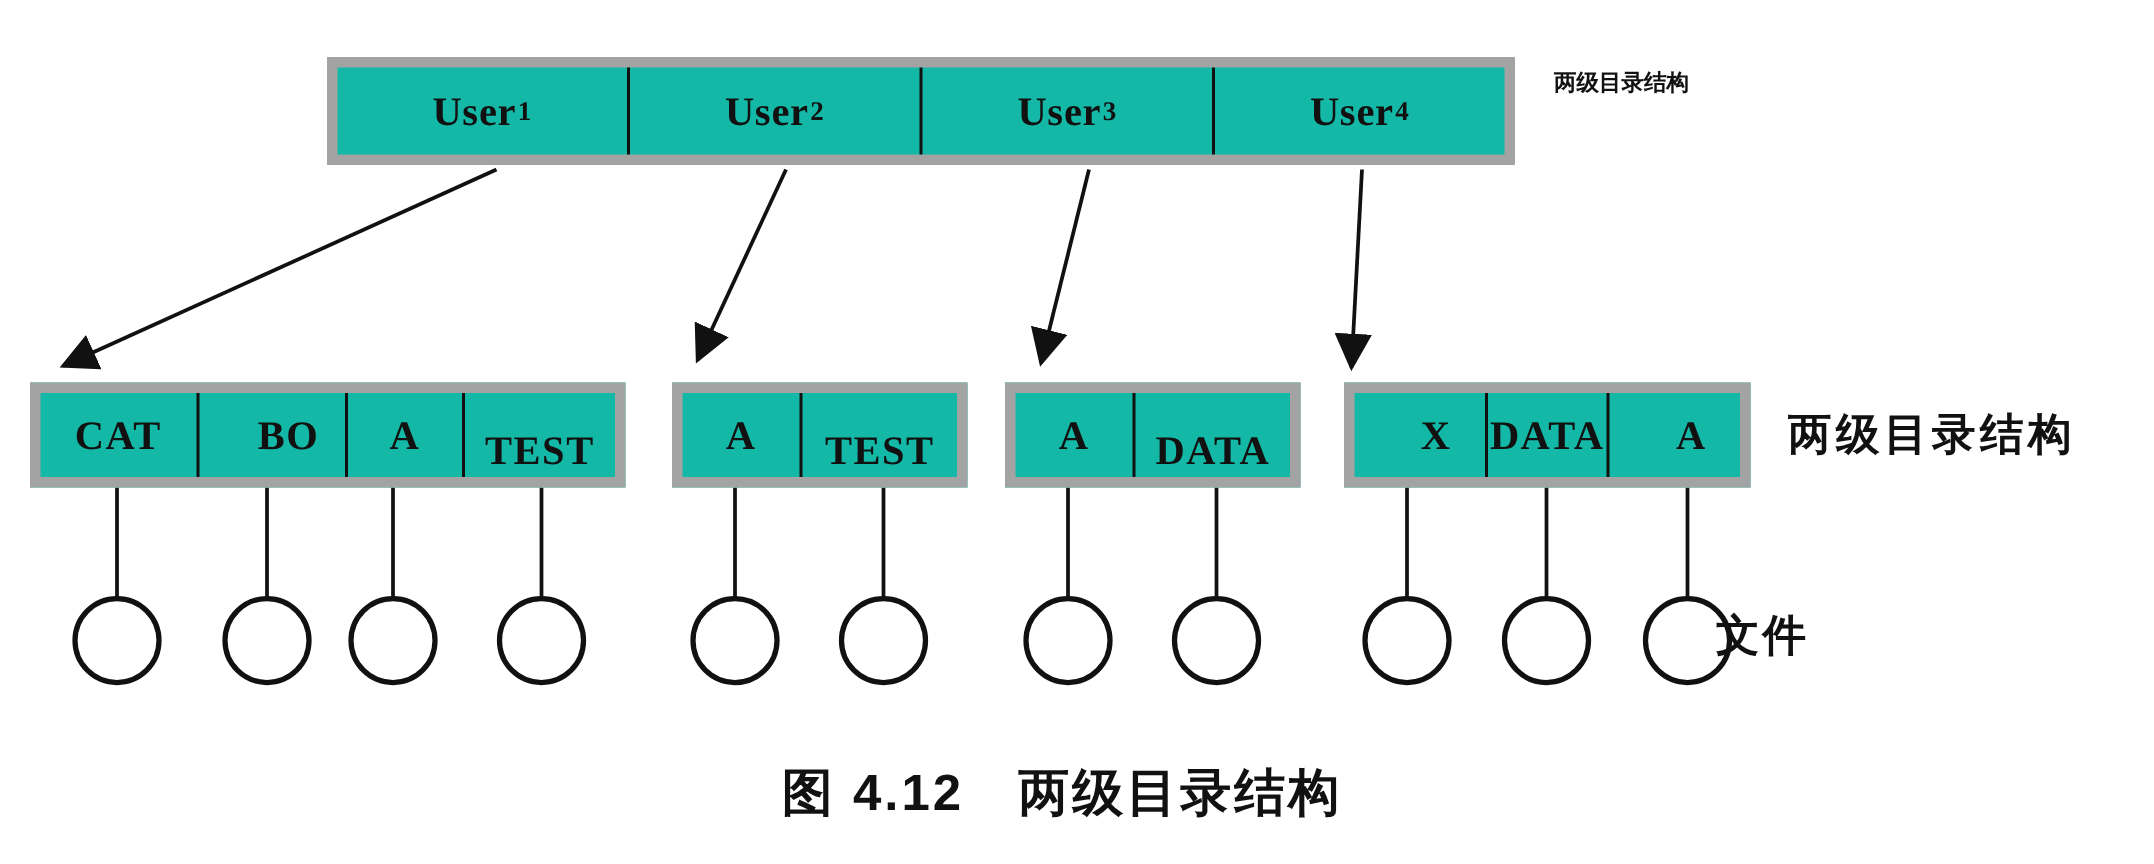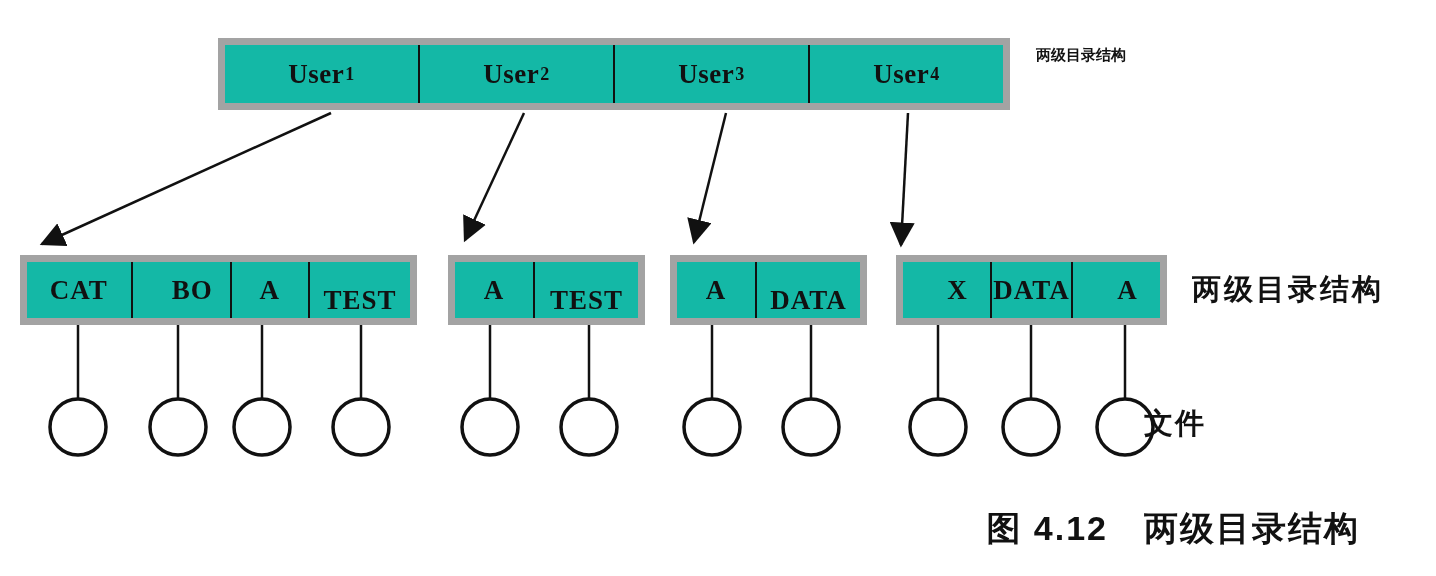--- a/index.html
+++ b/index.html
@@ -37,23 +37,24 @@
     font-family:"Liberation Sans", sans-serif; font-size:29px; font-weight:bold;
     letter-spacing:3px; white-space:nowrap;
   }
   .label-file {
     position:absolute; left:1121px; top:404px;
     font-family:"Liberation Sans", sans-serif; font-size:29px; font-weight:bold;
     letter-spacing:2px;
     margin-left:23px;
   }
   .caption {
-    position:absolute; left:0; top:506px; width:1360px; text-align:right;
+    position:absolute; left:0; top:506px; width:1360px; text-align:center;
     font-family:"Liberation Sans", sans-serif; font-size:34px; font-weight:bold;
     letter-spacing:2px;
+    padding-left:28px;
   }
   svg.overlay { position:absolute; left:0; top:0; pointer-events:none; }
   .ink { stroke:#111; }
 </style>
 </head>
 <body>
 
 <svg class="overlay" width="1436" height="576" viewBox="0 0 1436 576">
   <defs>
     <marker id="arrowhead" markerWidth="12" markerHeight="10" refX="9" refY="5" orient="auto">

